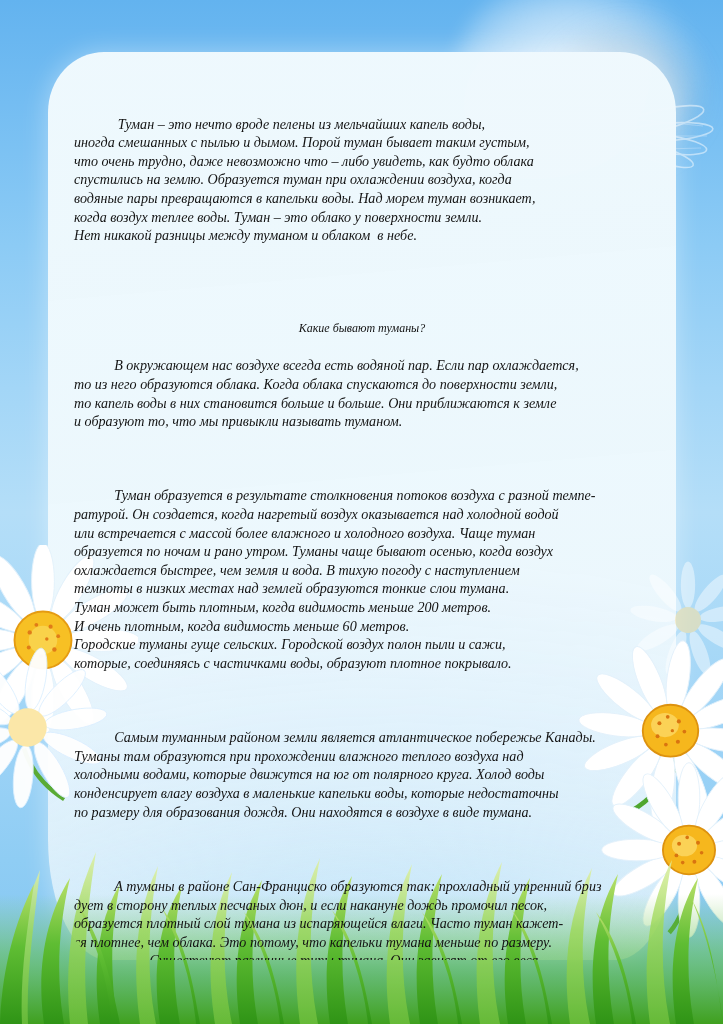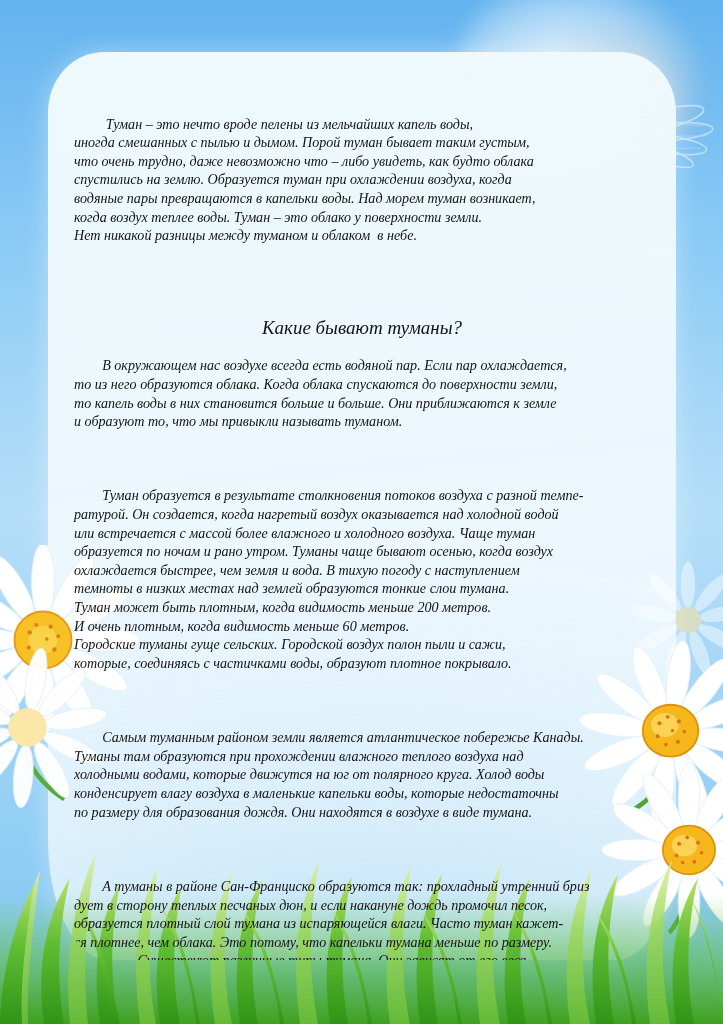--- a/index.html
+++ b/index.html
@@ -119,28 +119,28 @@
 
   .body-text {
     font-size: 14.1px;
     font-style: italic;
     line-height: 18.6px;
     color: #131313;
     white-space: pre-wrap;
     font-family: "Liberation Serif", "DejaVu Serif", serif;
   }
 
-  .block { margin: 0; white-space: pre-wrap; }
+  .block { margin: 12px; white-space: pre-wrap; }
   .block + .block { margin-top: 0; }
 
   .sub-head {
     display: block;
     text-align: center;
     font-style: italic;
-    font-size: 19px;
+    font-size: 12px;
     line-height: 18.6px;
   }
 
   .gap { display: block; height: 18.6px; }
 </style>
 </head>
 <body>
 
 <div class="poster">
 

